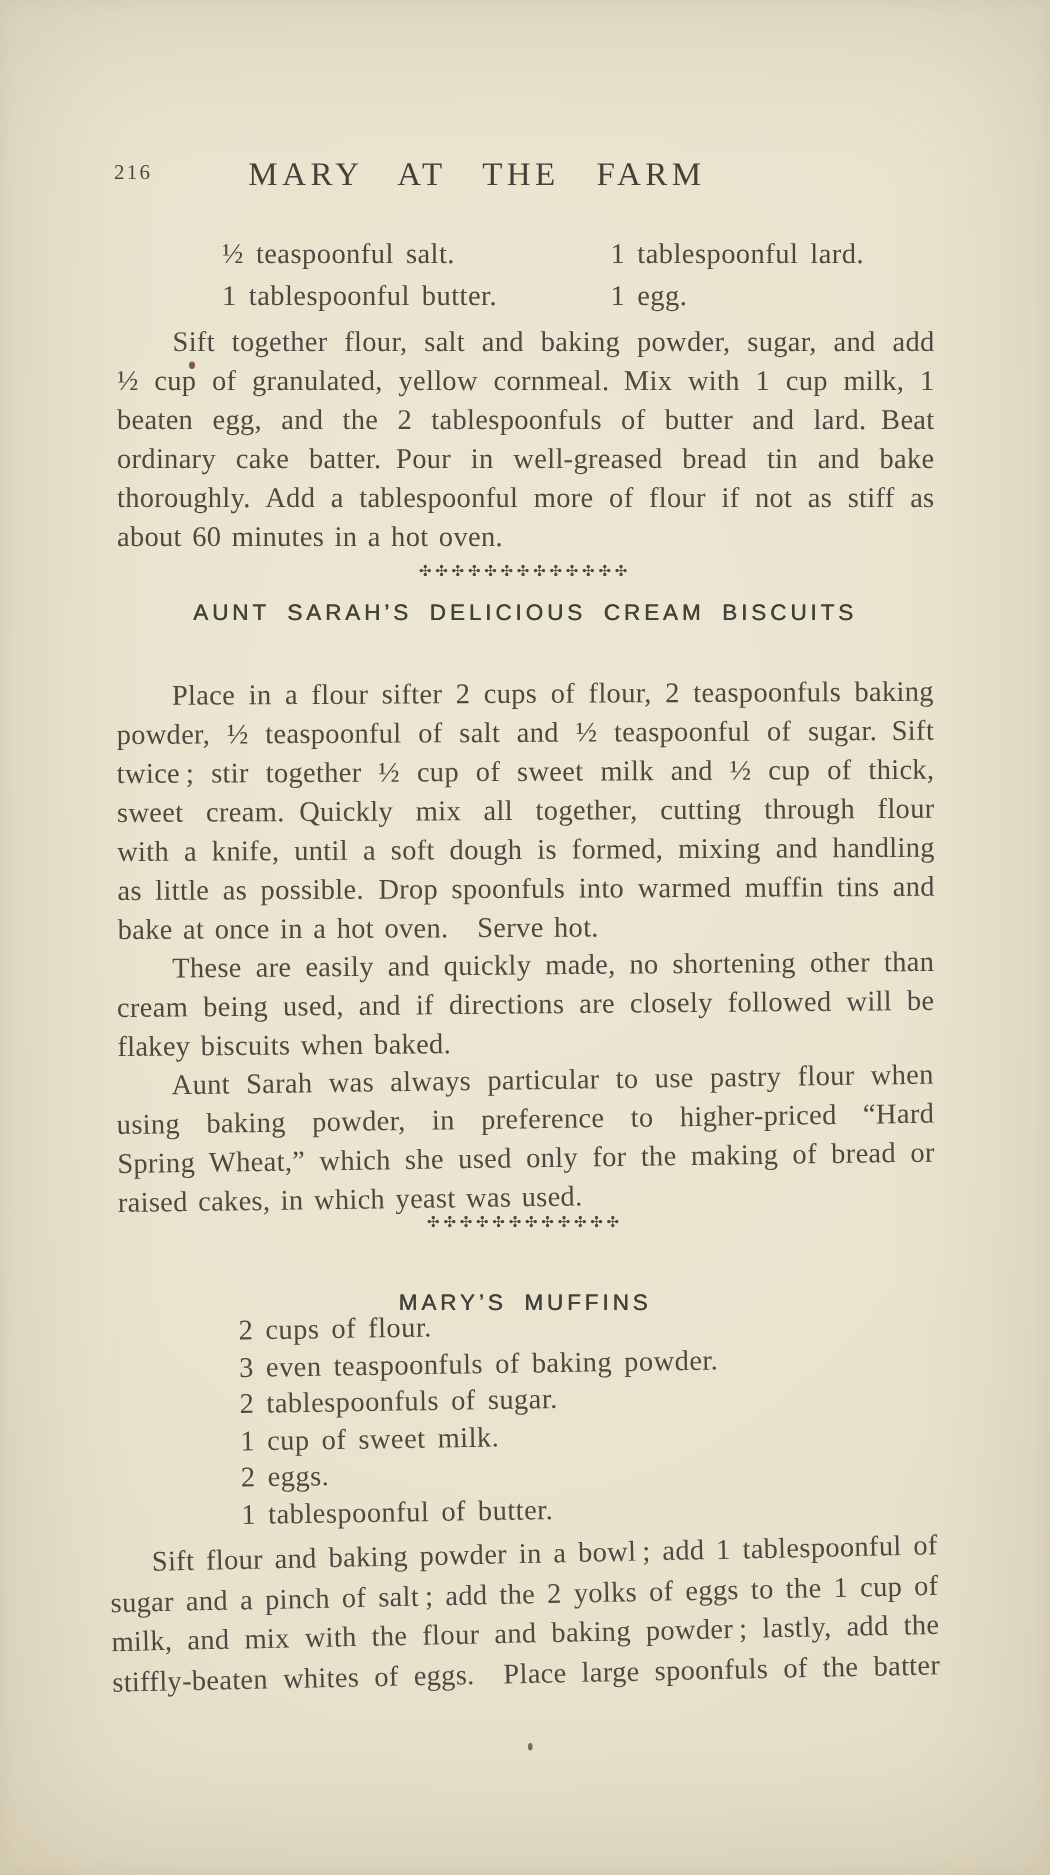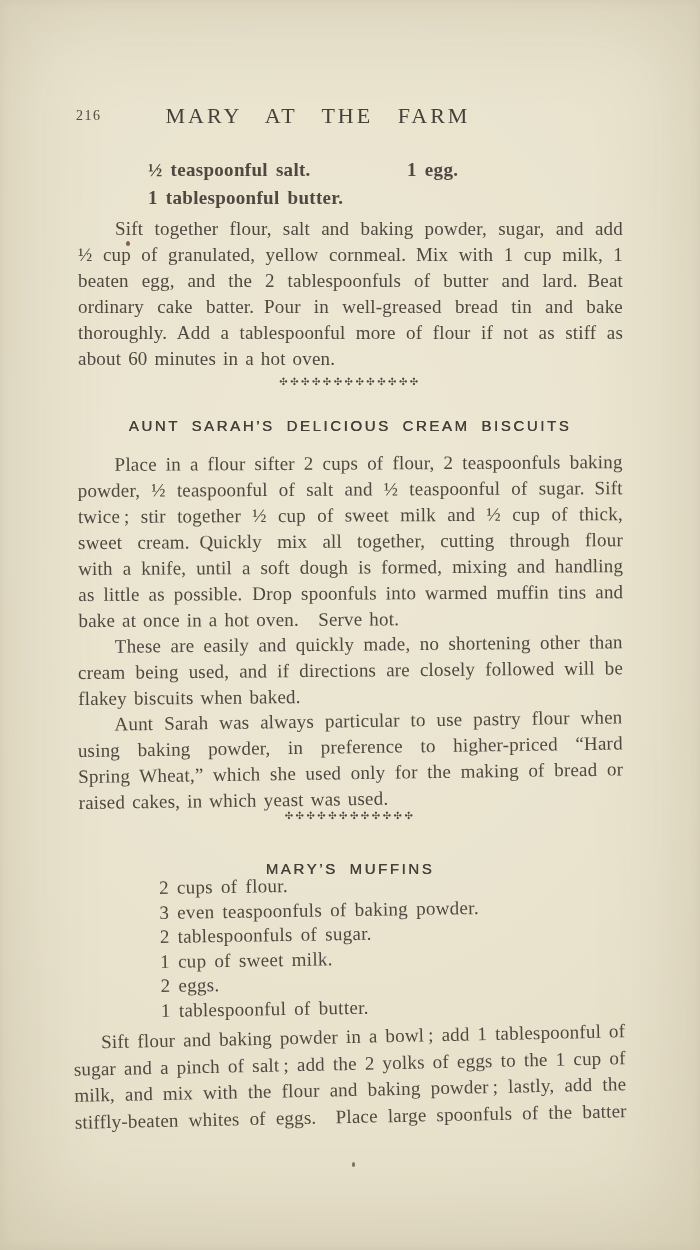--- a/index.html
+++ b/index.html
@@ -25,21 +25,21 @@
   .running-title{
     position:absolute;left:0;top:103px;width:636px;
     text-align:center;font-size:22px;
     letter-spacing:3px;word-spacing:16px;
     color:var(--head-ink);
   }
   .ingcols{position:absolute;top:156px;left:0;width:700px;}
   .ingcol{position:absolute;top:0;line-height:28px;font-size:19px;letter-spacing:.3px;word-spacing:3px;}
   .ingcol.c1{left:148px;}
   .ingcol.c2{left:407px;}
-  .ingcol .line{white-space:nowrap;font-weight:bold;}
+  .ingcol .line{white-space:nowrap;}
   .para{
     position:absolute;left:78px;width:545px;
     font-size:19px;line-height:26px;letter-spacing:.2px;word-spacing:2px;
   }
   .para .line{text-align:justify;text-align-last:justify;}
   .para.plain-last .line:last-child{text-align-last:left;}
   .para .line:first-child{text-indent:37px;}
   .para.small-indent .line:first-child{text-indent:28px;}
   .ornament{
     position:absolute;left:0;width:700px;text-align:center;
@@ -79,36 +79,37 @@
 
   <div class="pagenum">216</div>
   <div class="running-title">MARY AT THE FARM</div>
 
   <div class="ingcols">
     <div class="ingcol c1">
         <div class="line">½ teaspoonful salt.</div>
         <div class="line">1 tablespoonful butter.</div>
       </div>
     <div class="ingcol c2">
+        <div class="line">1 tablespoonful lard.</div>
         <div class="line">1 egg.</div>
       </div>
   </div>
 
   <div class="para plain-last" id="cornbread-directions" style="top:216px">
       <div class="line">Sift together flour, salt and baking powder, sugar, and add</div>
       <div class="line">½ cup of granulated, yellow cornmeal. Mix with 1 cup milk, 1</div>
       <div class="line">beaten egg, and the 2 tablespoonfuls of butter and lard. Beat</div>
       <div class="line">ordinary cake batter. Pour in well-greased bread tin and bake</div>
       <div class="line">thoroughly. Add a tablespoonful more of flour if not as stiff as</div>
       <div class="line">about 60 minutes in a hot oven.</div>
     </div>
 
   <div class="ornament" style="top:374px">✣✣✣✣✣✣✣✣✣✣✣✣✣</div>
 
-  <div class="recipe-heading" style="top:417px">AUNT SARAH’S DELICIOUS CREAM BISCUITS</div>
+  <div class="recipe-heading" style="top:400px">AUNT SARAH’S DELICIOUS CREAM BISCUITS</div>
 
   <div class="para plain-last" id="biscuit-para1">
       <div class="line">Place in a flour sifter 2 cups of flour, 2 teaspoonfuls baking</div>
       <div class="line">powder, ½ teaspoonful of salt and ½ teaspoonful of sugar. Sift</div>
       <div class="line">twice ; stir together ½ cup of sweet milk and ½ cup of thick,</div>
       <div class="line">sweet cream. Quickly mix all together, cutting through flour</div>
       <div class="line">with a knife, until a soft dough is formed, mixing and handling</div>
       <div class="line">as little as possible. Drop spoonfuls into warmed muffin tins and</div>
       <div class="line">bake at once in a hot oven. Serve hot.</div>
     </div>

